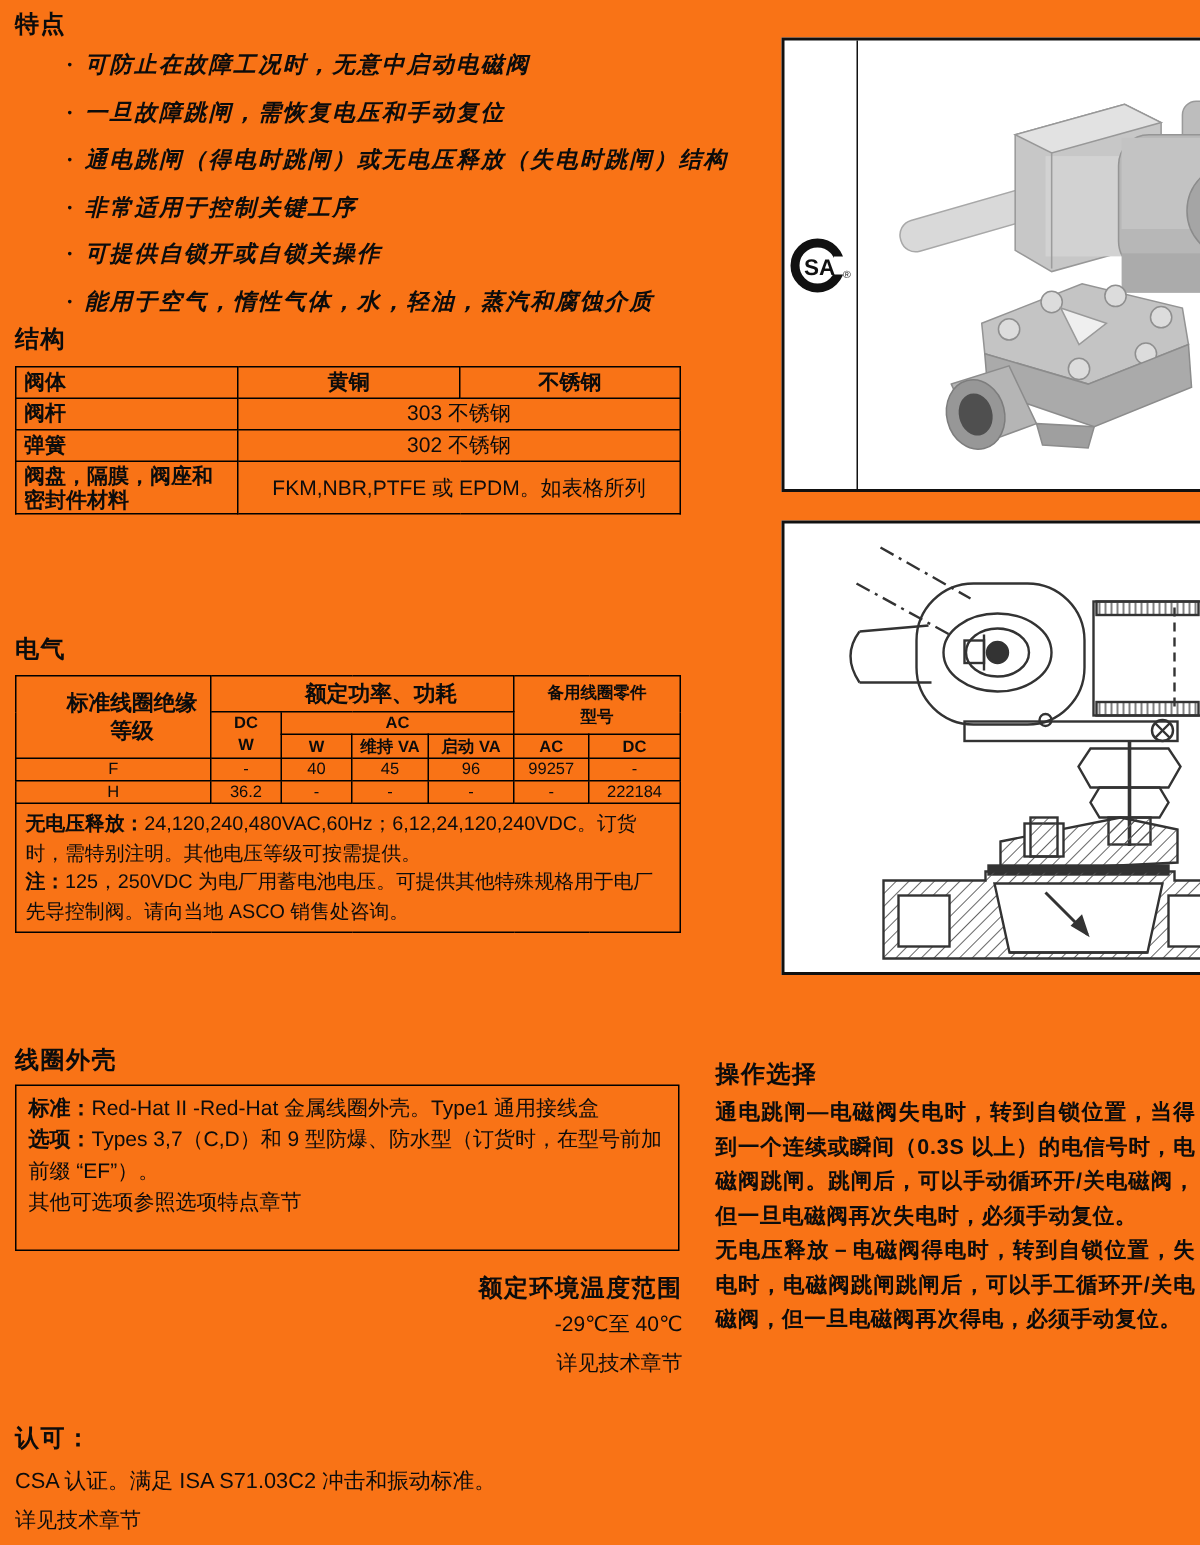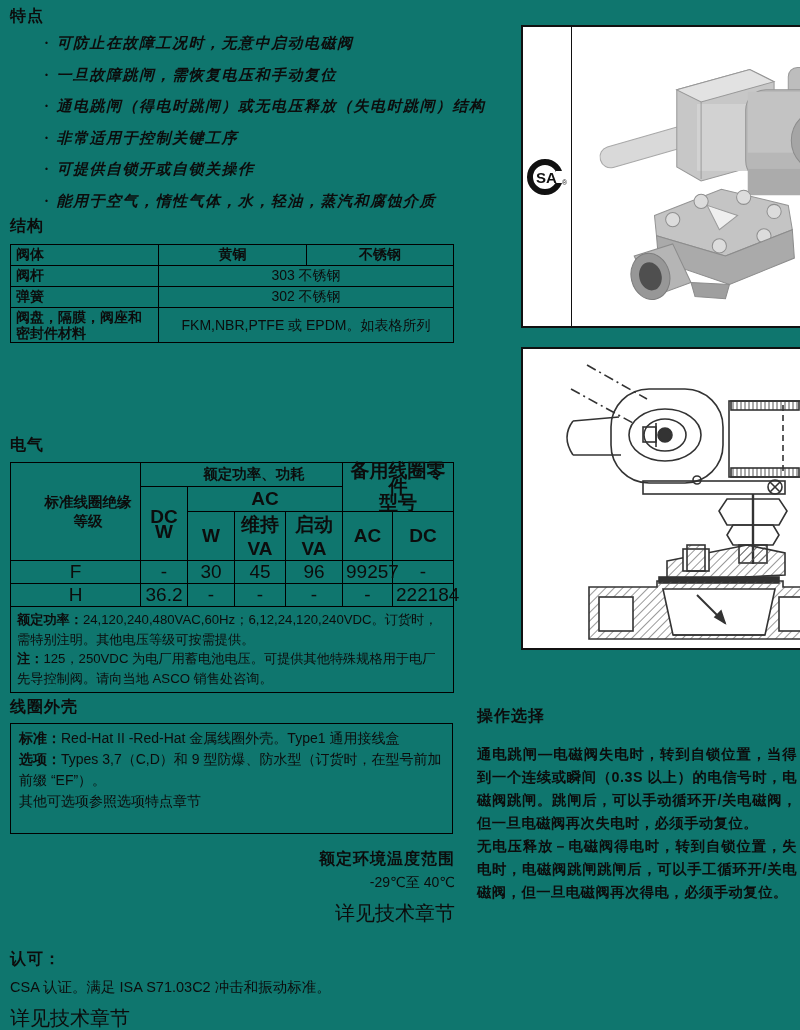--- a/index.html
+++ b/index.html
@@ -5,21 +5,21 @@
   * { box-sizing: border-box; margin: 0; padding: 0; }
   body {
     font-family: "Liberation Sans", "DejaVu Sans", sans-serif;
     background: #ffffff;
     color: #0c0c0c;
   }
   .page {
     position: relative;
     width: 800px;
     height: 1030px;
-    background: #0f766e;
+    background: #f97316;
     overflow: hidden;
   }
   .sec { position: absolute; }
   h2.hd {
     font-size: 16px;
     font-weight: bold;
     letter-spacing: 1px;
   }
   
   .features-list { list-style: none; margin-top: 7px; }
@@ -41,21 +41,21 @@
     padding: 1px 5px;
     font-size: 14px;
     vertical-align: middle;
   }
   .t-title { font-weight: bold; text-align: center; font-size: 14.5px; height: 24px; }
   .t-label { font-weight: bold; font-size: 14px; }
   .t-center { text-align: center; margin-top: 40px; }
   .t-bold { font-weight: bold; }
   .cons-table td { height: 21px; }
   .cons-table .row4 td { height: 34px; line-height: 16px; }
-  .elec-table td { font-size: 19px; padding: 0 3px; text-align: center; height: 15px; }
+  .elec-table td { font-size: 11px; padding: 0 3px; text-align: center; height: 15px; }
   .elec-table .hdr { font-weight: bold; }
   .elec-table .ins-hdr { font-size: 14.5px; padding-left: 28px; }
   .elec-table .notes {
     text-align: left;
     padding: 3px 6px 4px 6px;
     font-size: 13.2px;
     line-height: 19.5px;
     height: auto;
   }
   .notes .nlabel { font-weight: bold; }
@@ -63,21 +63,21 @@
   .coil-box {
     margin-top: 5px;
     width: 443px;
     border: 1.6px solid #000;
     padding: 4px 8px 21px 8px;
     font-size: 14px;
     line-height: 21px;
   }
   .coil-box .nlabel { font-weight: bold; }
   
-  .plain { font-size: 20px; margin-top: 8px; }
+  .plain { font-size: 14px; margin-top: 8px; }
   .temp-range { margin-left: 130px; margin-top: 4px; font-size: 14px; }
   
   .img-box {
     position: absolute;
     left: 473px;
     width: 370px;
     height: 303px;
     border: 2px solid #111;
     background: #fff;
     display: flex;
@@ -92,21 +92,21 @@
   }
   .photo-area, .draw-area { flex: 1; position: relative; }
   .operation { width: 320px; }
   .operation p {
     font-size: 14.3px;
     font-weight: 600;
     line-height: 23px;
     text-align: justify;
     letter-spacing: 0.5px;
   }
-  .operation h2 { margin-bottom: 16px; }
+  .operation h2 { margin-bottom: 4px; }
 </style>
 </head>
 <body>
 
 <div class="page">
 
   <div class="sec" style="left:10px; top:6px; width:445px;">
     <h2 class="hd">特点</h2>
     <ul class="features-list">
       <li><span class="bullet">·</span><span>可防止在故障工况时，无意中启动电磁阀</span></li>
@@ -141,21 +141,21 @@
         <td colspan="2" class="t-center">302 不锈钢</td>
       </tr>
       <tr class="row4">
         <td class="t-label">阀盘，隔膜，阀座和密封件材料</td>
         <td colspan="2" class="t-center">FKM,NBR,PTFE 或 EPDM。如表格所列</td>
       </tr>
     </tbody>
       </table>
   </div>
 
-  <div class="sec" style="left:10px; top:423px; width:445px;margin-top:12px;">
+  <div class="sec" style="left:10px; top:423px; width:445px;">
     <h2 class="hd">电气</h2>
     <table class="elec-table" style="margin-top:6px;">
       <colgroup>
         <col style="width:130px">
           <col style="width:47px">
           <col style="width:47px">
         <col style="width:51px">
           <col style="width:57px">
           <col style="width:50px">
           <col style="width:61px">
@@ -179,38 +179,38 @@
       <tr>
         <td class="hdr">W</td>
         <td class="hdr">维持 VA</td>
         <td class="hdr">启动 VA</td>
         <td class="hdr">AC</td>
         <td class="hdr">DC</td>
       </tr>
       <tr>
         <td>F</td>
         <td>-</td>
-        <td>30</td>
+        <td>40</td>
         <td>45</td>
         <td>96</td>
         <td>99257</td>
         <td>-</td>
       </tr>
       <tr>
         <td>H</td>
         <td>36.2</td>
         <td>-</td>
         <td>-</td>
         <td>-</td>
         <td>-</td>
         <td>222184</td>
       </tr>
       <tr>
         <td colspan="7" class="notes">
-          <div><span class="nlabel">额定功率：</span><span>24,120,240,480VAC,60Hz；6,12,24,120,240VDC。订货时，需特别注明。其他电压等级可按需提供。</span></div>
+          <div><span class="nlabel">无电压释放：</span><span>24,120,240,480VAC,60Hz；6,12,24,120,240VDC。订货时，需特别注明。其他电压等级可按需提供。</span></div>
           <div><span class="nlabel">注：</span><span>125，250VDC 为电厂用蓄电池电压。可提供其他特殊规格用于电厂先导控制阀。请向当地 ASCO 销售处咨询。</span></div>
         </td>
       </tr>
     </tbody>
       </table>
   </div>
 
   <div class="sec" style="left:10px; top:697px; width:445px;">
     <h2 class="hd">线圈外壳</h2>
     <div class="coil-box">

